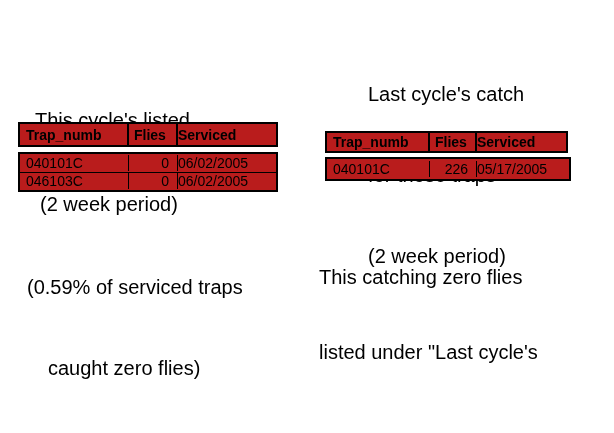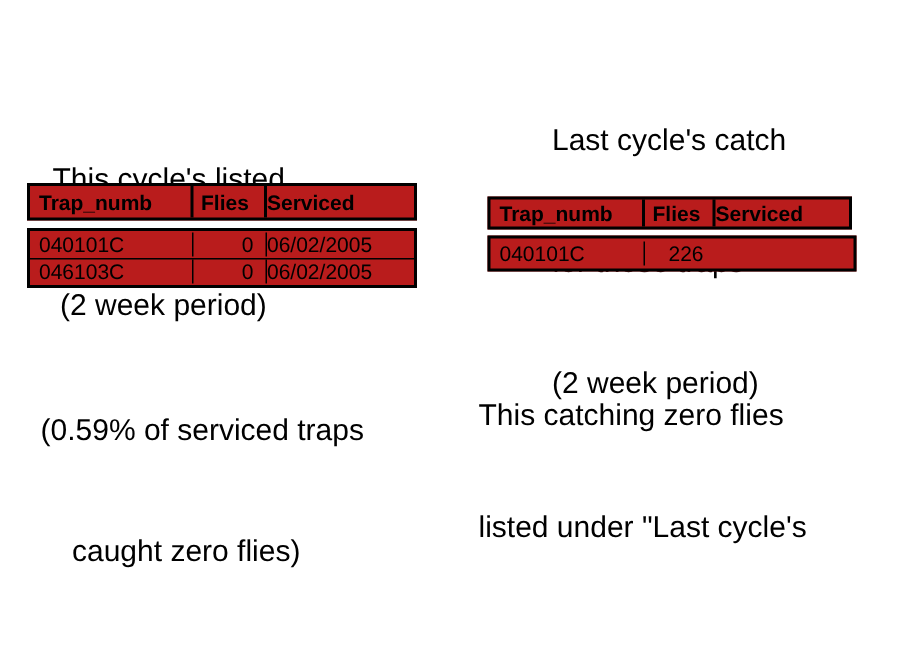--- a/index.html
+++ b/index.html
@@ -102,20 +102,21 @@
   <div class="thead rt" id="rt-head">
     <div class="cell c-name">Trap_numb</div>
     <div class="cell c-flies">Flies</div>
     <div class="cell c-date">Serviced</div>
   </div>
 
   <div class="tbody rt" id="rt-body">
     <div class="trow">
       <div class="cell c-name">040101C</div>
       <div class="cell c-flies">226</div>
+      <div class="cell c-date">05/17/2005</div>
     </div>
   </div>
 
   <div class="bigtext left-note">
     <div>(0.59% of serviced traps</div>
     <div class="indent">caught zero flies)</div>
   </div>
 
   <div class="bigtext right-note">
     <div>This catching zero flies</div>

